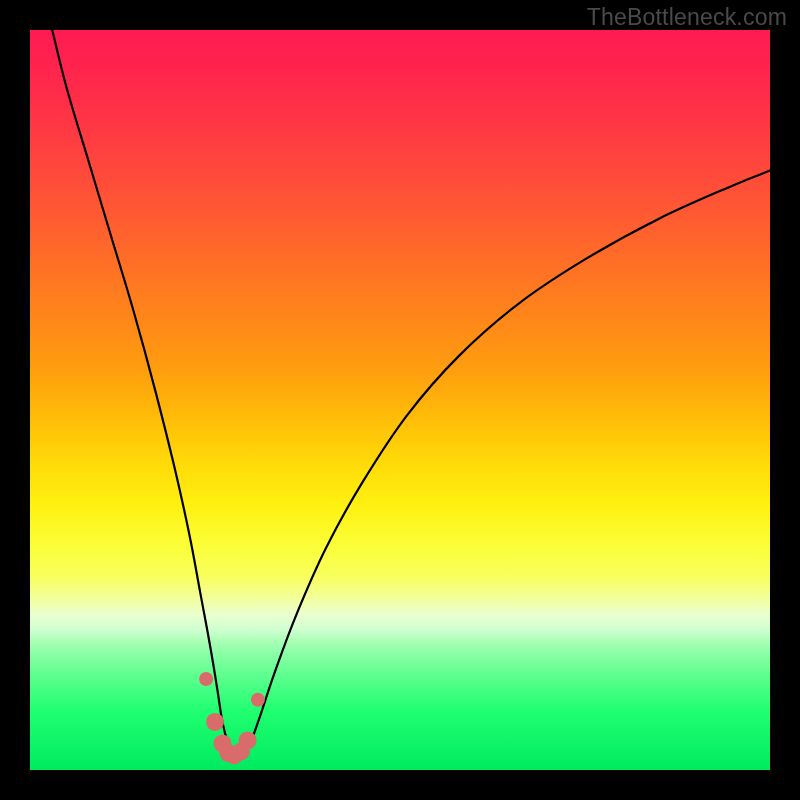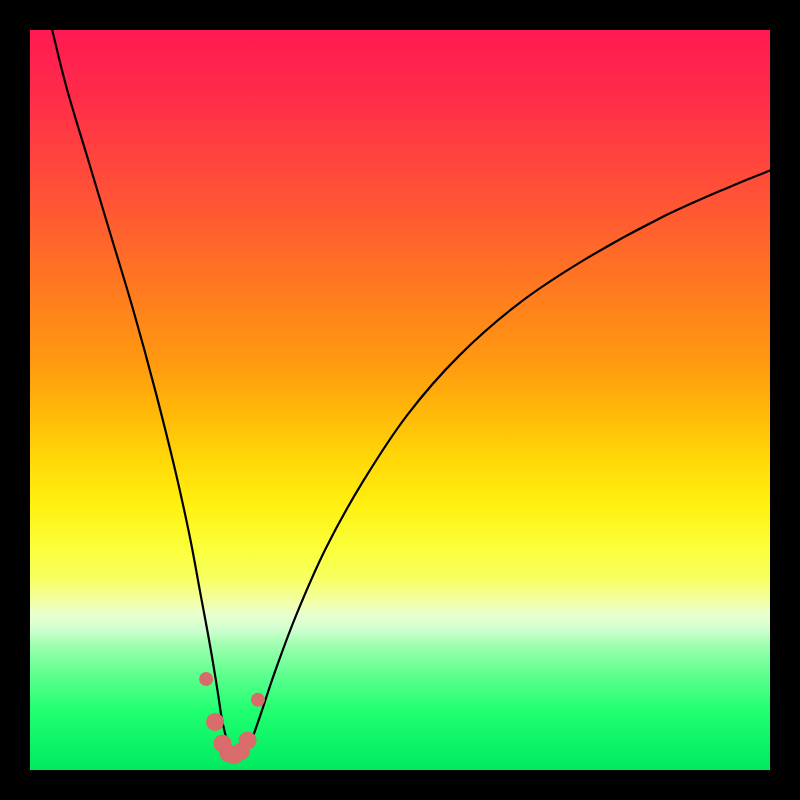--- a/index.html
+++ b/index.html
@@ -62,20 +62,21 @@
     width: 740px;
     height: 740px;
     overflow: visible;
   }
 </style>
 </head>
 <body>
 
 <div class="frame">
 
+  <div class="watermark">TheBottleneck.com</div>
 
   <div class="plot-area">
     <svg class="curve" viewBox="0 0 740 740">
       <path id="curve-path" fill="none" stroke="#000" stroke-width="2.2" stroke-linecap="round" d="M 22.2 0.0 C 24.9 10.7, 30.3 35.2, 37.0 59.2 C 43.7 83.2, 51.2 106.6, 59.2 133.2 C 67.2 159.8, 73.4 180.6, 81.4 207.2 C 89.4 233.8, 95.6 253.2, 103.6 281.2 C 111.6 309.2, 118.5 334.6, 125.8 362.6 C 133.1 390.6, 138.3 411.3, 144.3 436.6 C 150.3 461.9, 154.4 480.6, 159.1 503.2 C 163.8 525.8, 166.5 542.4, 170.2 562.4 C 173.9 582.4, 176.8 596.9, 179.8 614.2 C 182.9 631.5, 185.0 644.6, 187.2 658.6 C 189.5 672.6, 190.4 681.9, 192.4 691.9 C 194.4 701.9, 196.2 708.1, 198.3 714.1 C 200.5 720.1, 202.0 723.2, 204.2 725.2 C 206.5 727.2, 208.4 726.5, 210.9 725.2 C 213.4 723.9, 215.0 724.5, 218.3 717.8 C 221.6 711.1, 224.7 701.5, 229.4 688.2 C 234.1 674.9, 237.5 662.4, 244.2 643.8 C 250.9 625.2, 257.1 607.2, 266.4 584.6 C 275.7 562.0, 284.0 542.0, 296.0 518.0 C 308.0 494.0, 318.3 475.4, 333.0 451.4 C 347.7 427.4, 360.1 407.4, 377.4 384.8 C 394.7 362.2, 409.2 345.6, 429.2 325.6 C 449.2 305.6, 465.8 291.1, 488.4 273.8 C 511.0 256.5, 529.7 244.7, 555.0 229.4 C 580.3 214.1, 602.4 202.0, 629.0 188.7 C 655.6 175.4, 683.0 164.1, 703.0 155.4 C 723.0 146.7, 733.3 143.3, 740.0 140.6"></path>
       <g id="markers">
           <circle cx="176.1" cy="649.0" r="7" fill="#d96b6b"></circle>
           <circle cx="185.0" cy="691.9" r="9" fill="#d96b6b"></circle>
           <circle cx="192.4" cy="713.4" r="9" fill="#d96b6b"></circle>
           <circle cx="198.3" cy="723.0" r="9" fill="#d96b6b"></circle>
           <circle cx="204.2" cy="725.2" r="9" fill="#d96b6b"></circle>

